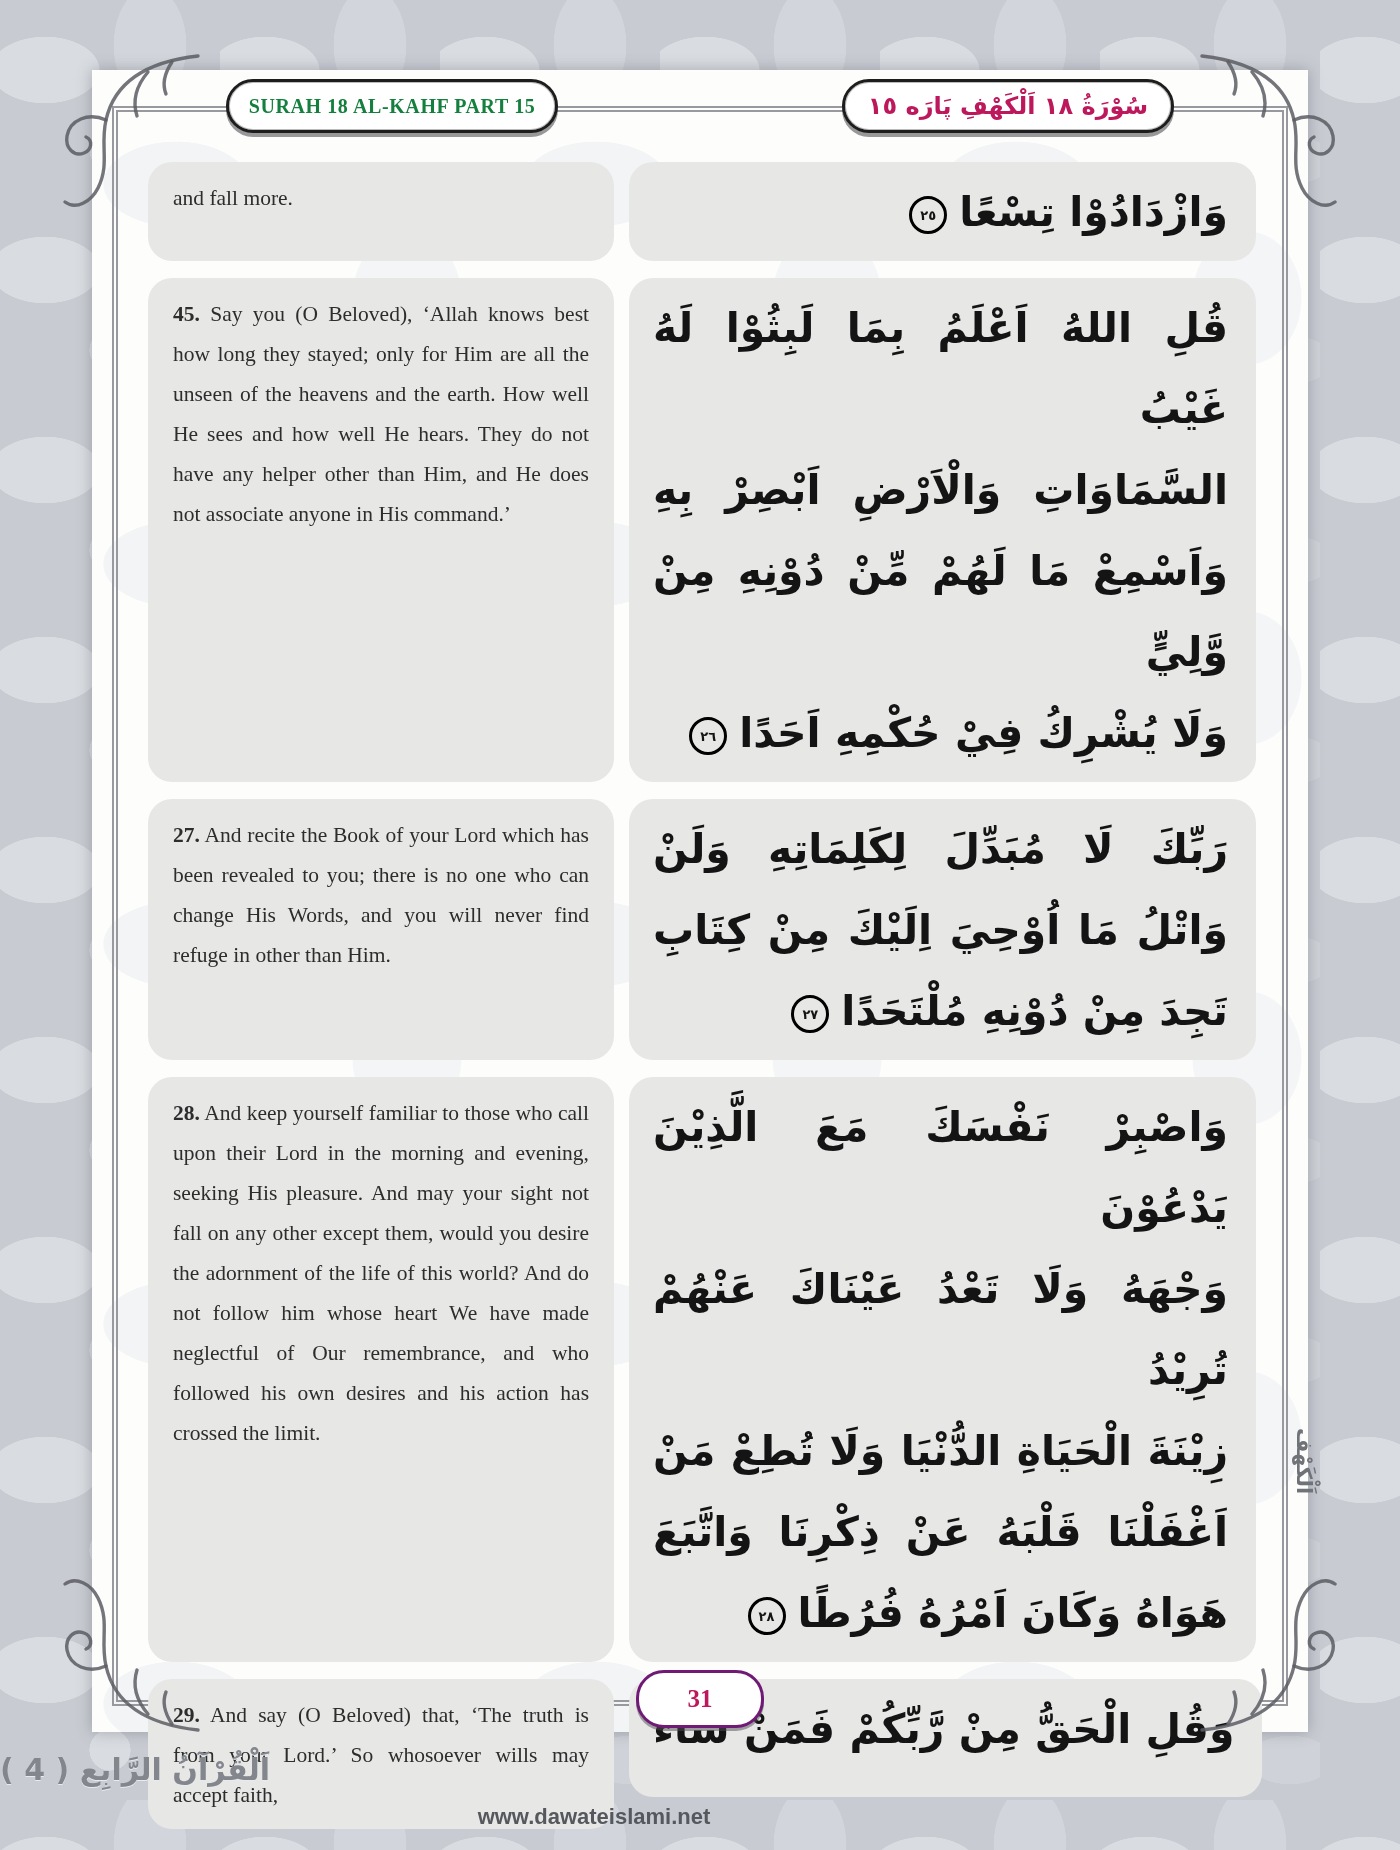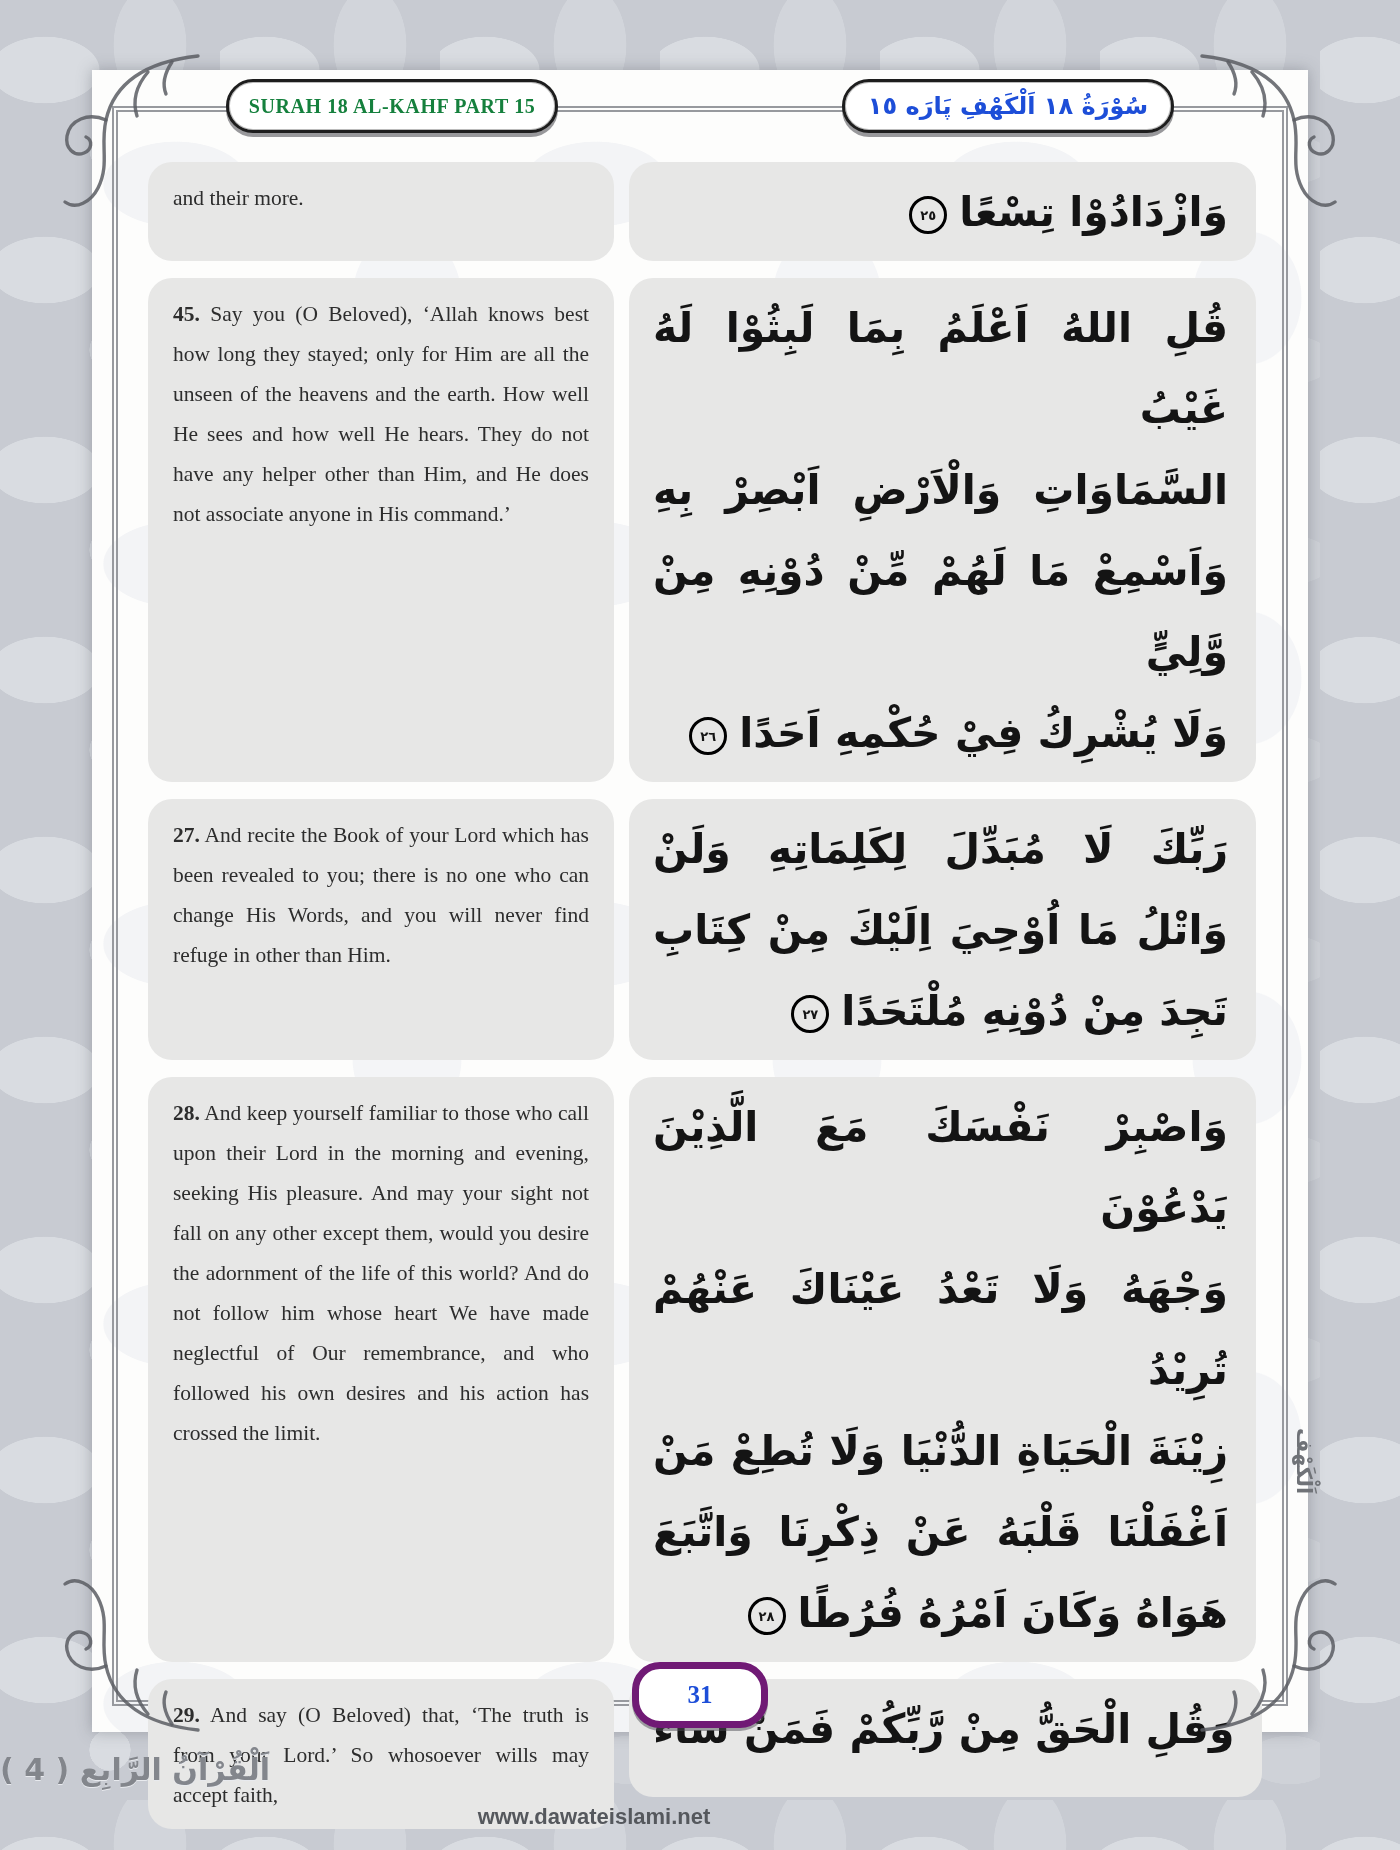--- a/index.html
+++ b/index.html
@@ -35,21 +35,21 @@
   }
   
   .pill{
     position:absolute;top:-33px;height:54px;width:332px;
     background:#fff;border:3px solid #1d1d1d;border-radius:32px;
     box-shadow:0 4px 0 rgba(70,70,75,.55), inset 0 0 0 1px #bbb;
     display:flex;align-items:center;justify-content:center;
     box-sizing:border-box;z-index:3;
   }
   .pill-left{left:108px;font-size:20px;font-weight:bold;letter-spacing:.6px;color:#15803d;}
-  .pill-right{right:108px;font-size:24px;font-weight:bold;color:#1d4ed8;font-family:"DejaVu Sans",sans-serif;direction:rtl;}
+  .pill-right{right:108px;font-size:24px;font-weight:bold;color:#be185d;font-family:"DejaVu Sans",sans-serif;direction:rtl;}
   
   .verse-row{display:flex;gap:15px;margin-bottom:17px;align-items:stretch;}
   .verse-row:first-child .block{min-height:98px;}
   .verse-row:last-child{align-items:flex-start;}
   .verse-row:last-child .arabic-block{min-height:118px;}
   .block{background:#e7e7e6;border-radius:24px;box-sizing:border-box;}
   .english-block{
     flex:0 0 466px;padding:16px 25px 14px 25px;
     font-size:21.5px;line-height:40px;color:#2d2d2d;text-align:justify;
   }
@@ -63,24 +63,24 @@
   .ar-line.fill{text-align:justify;text-align-last:justify;white-space:normal;}
   .ayah-circle{
     display:inline-flex;align-items:center;justify-content:center;
     width:32px;height:32px;border:3px solid #000000;border-radius:50%;
     font-size:13px;font-weight:bold;margin:0 12px;vertical-align:middle;
     line-height:1;
   }
   
   .page-number-pill{
     position:absolute;bottom:-28px;left:50%;transform:translateX(-50%);
-    width:122px;height:52px;background:#fff;border:7px solid #701a75;border-radius:28px;
+    width:122px;height:52px;background:#fff;border:3px solid #701a75;border-radius:28px;
     box-shadow:0 3px 0 rgba(80,80,85,.5);
     display:flex;align-items:center;justify-content:center;
-    font-size:25px;font-weight:bold;color:#1d4ed8;z-index:3;
+    font-size:25px;font-weight:bold;color:#be185d;z-index:3;
   }
   .footer-arabic{
     position:absolute;top:1752px;left:0;width:1400px;text-align:left;
     font-family:"DejaVu Sans",sans-serif;direction:rtl;
     font-size:30px;font-weight:bold;color:#83868c;
     text-shadow:0 1px 0 #e8eaee;
   }
   .footer-url{
     position:absolute;top:1804px;left:0;width:1188px;text-align:center;
     font-family:"Liberation Sans",sans-serif;
@@ -134,21 +134,21 @@
   <div class="pill pill-left">
     <span>SURAH 18 AL-KAHF PART 15</span>
   </div>
   <div class="pill pill-right">
     <span>سُوْرَةُ ١٨ اَلْكَهْفِ پَارَه ١٥</span>
   </div>
 
   <div class="frame-inner">
   <div class="verse-row">
     <div class="block english-block">
-      <p><span class="vnum"></span> <span>and their more.</span></p>
+      <p><span class="vnum"></span> <span>and fall more.</span></p>
     </div>
     <div class="block arabic-block">
           <div class="ar-line">وَازْدَادُوْا تِسْعًا<span class="ayah-circle">٢٥</span></div>
         </div>
   </div>
 
   <div class="verse-row">
     <div class="block english-block">
       <p><span class="vnum">45.</span> <span>Say you (O Beloved), ‘Allah knows best how long they stayed; only for Him are all the unseen of the heavens and the earth. How well He sees and how well He hears. They do not have any helper other than Him, and He does not associate anyone in His command.’</span></p>
     </div>

